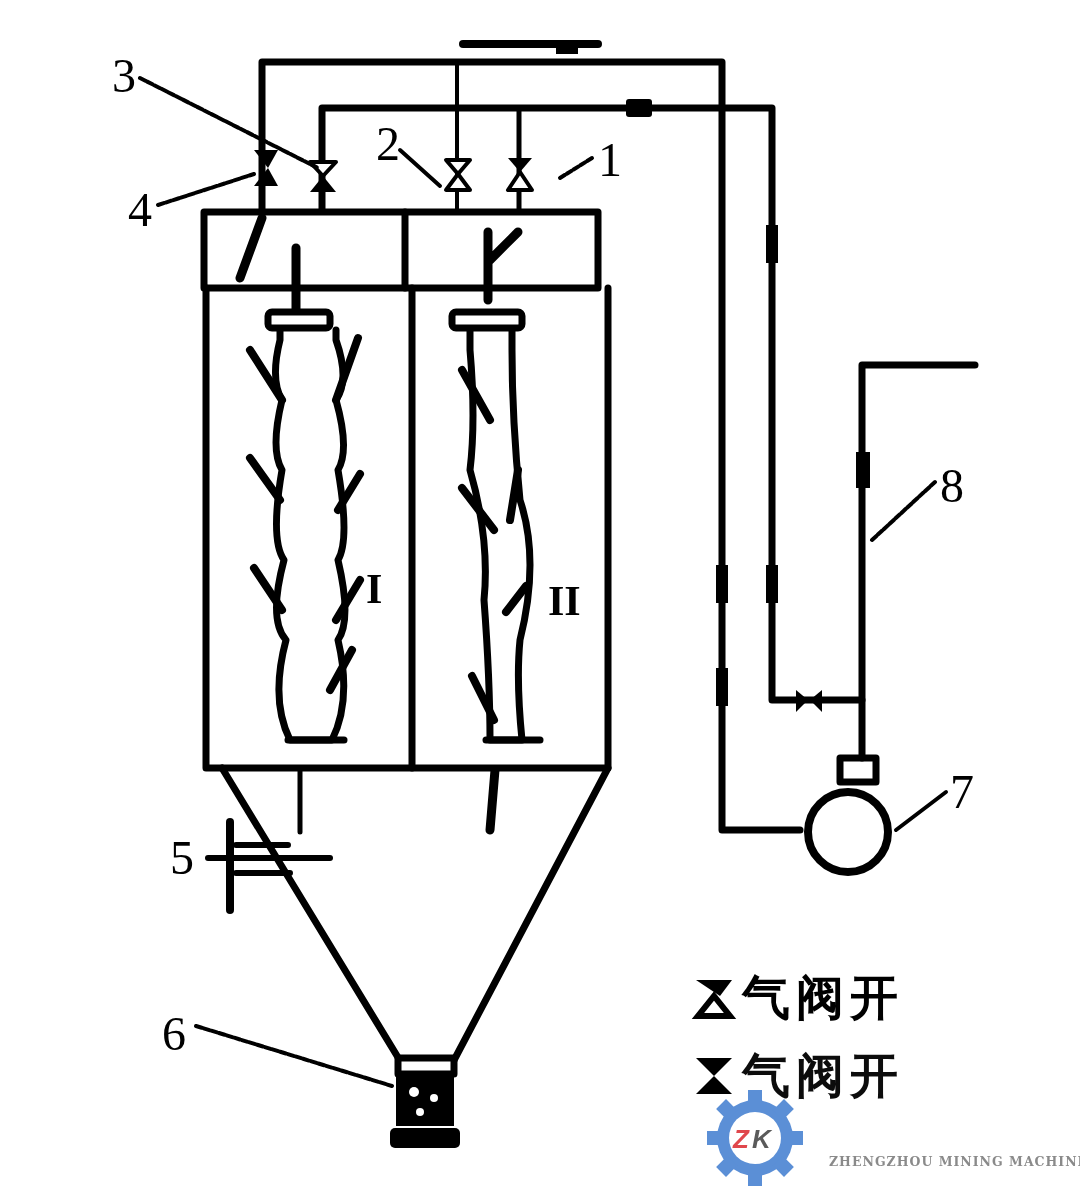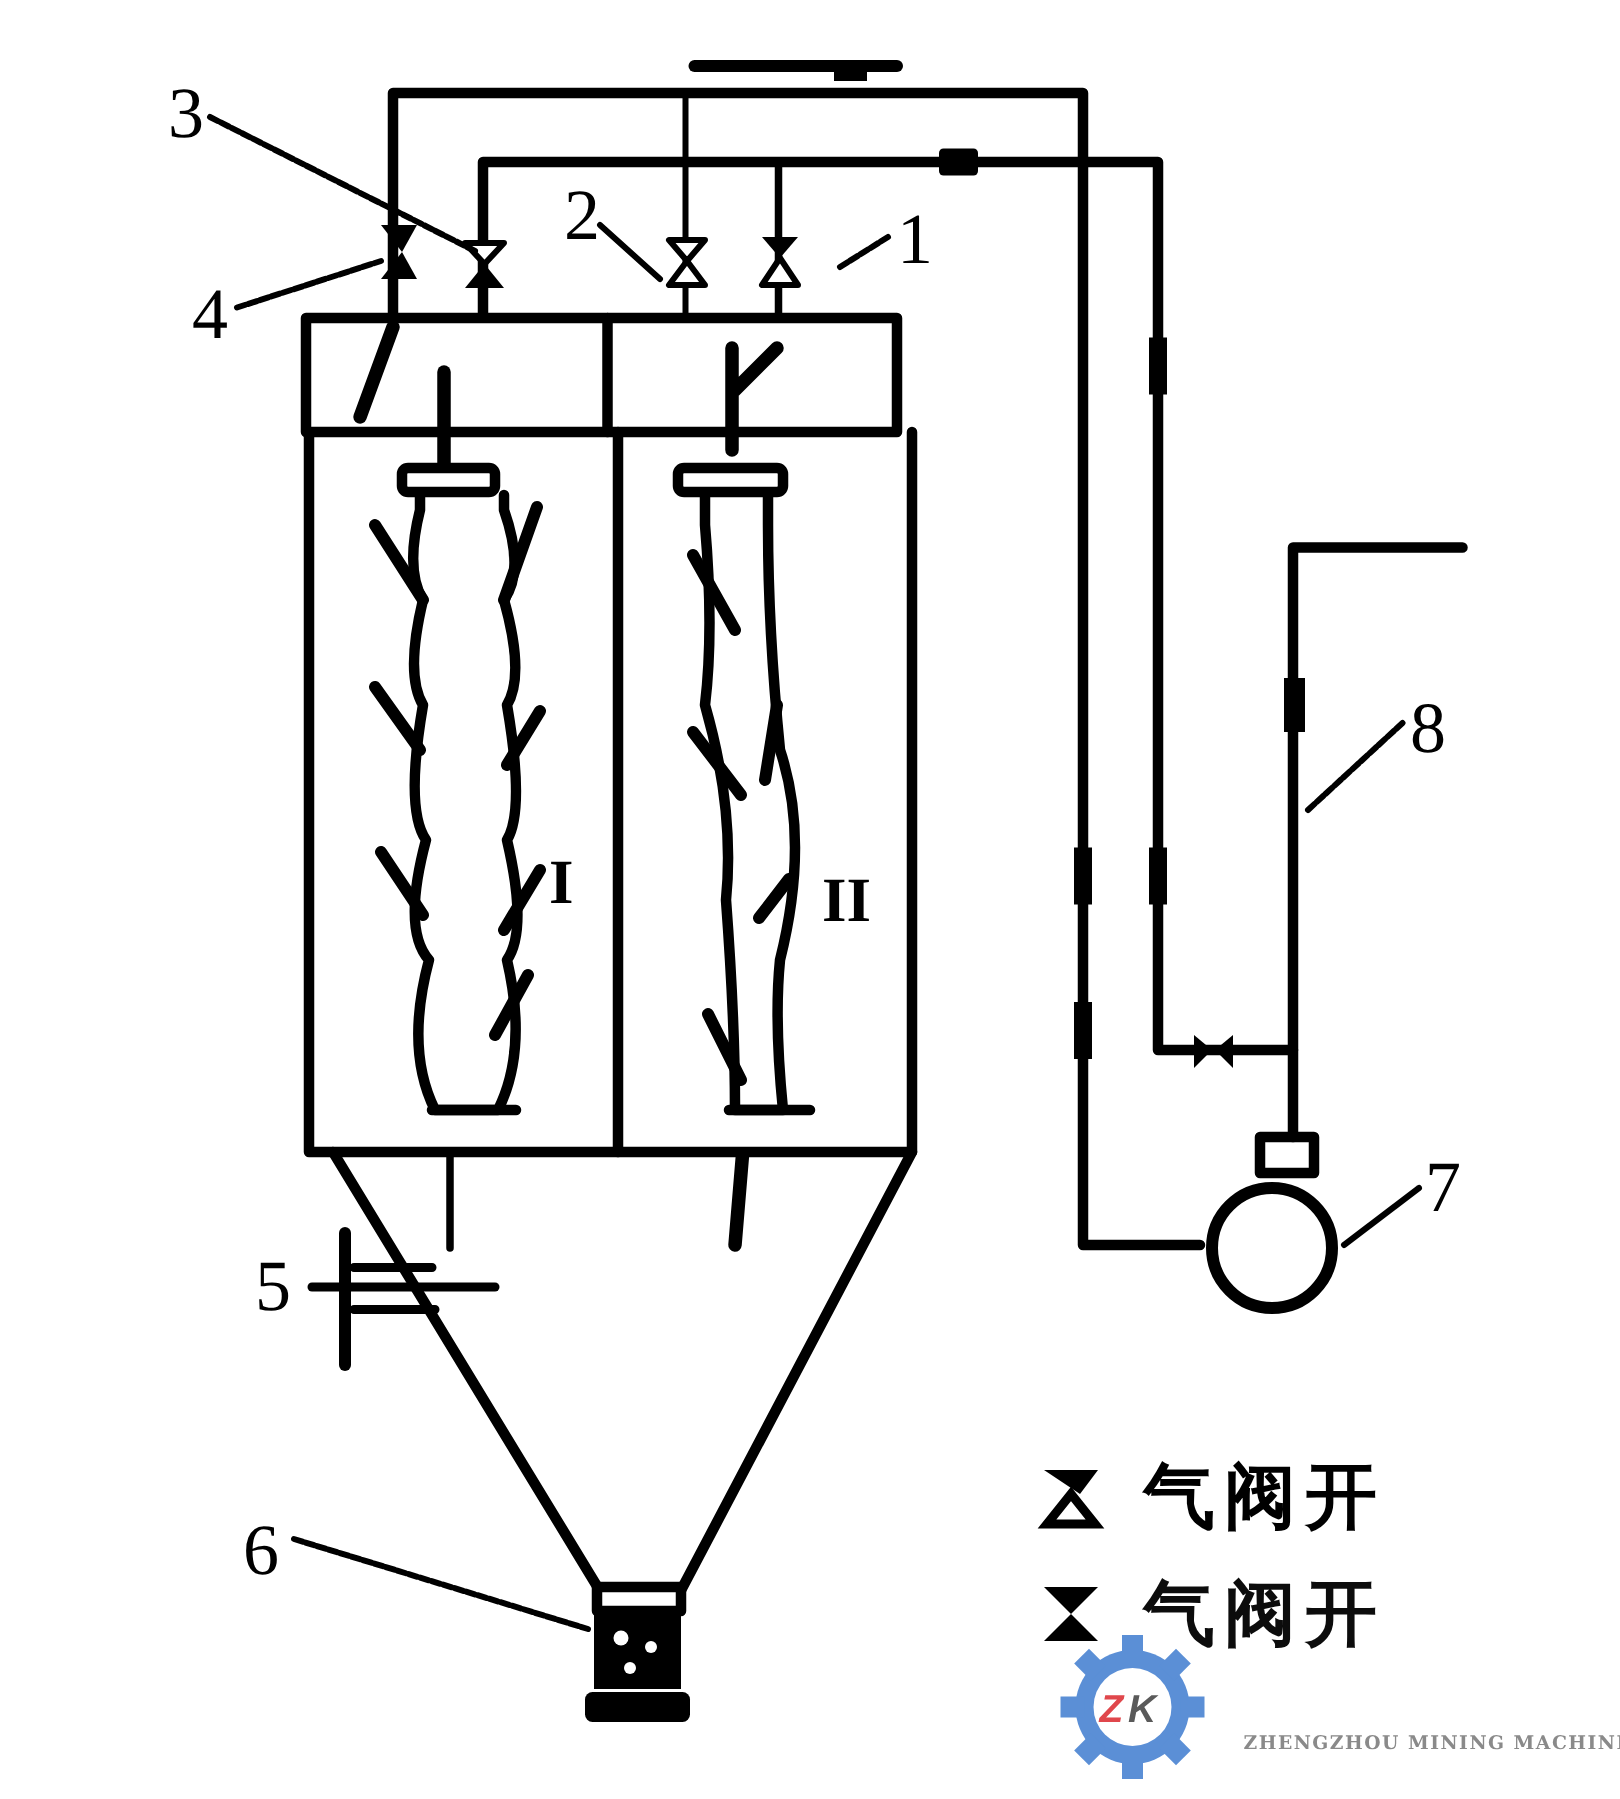--- a/index.html
+++ b/index.html
@@ -1,20 +1,20 @@
 <!DOCTYPE html>
 <html><head>
 <meta charset="utf-8">
 <style>
   html, body { margin: 0; padding: 0; background: #ffffff; }
   body { width: 1080px; height: 1199px; position: relative; overflow: hidden; font-family: "DejaVu Serif", serif; }
   #diagram { position: absolute; left: 0; top: 0; width: 1080px; height: 1199px; }
   .lbl { position: absolute; font-family: "Liberation Serif", "DejaVu Serif", serif; font-size: 48px; color: #000; line-height: 1; }
   .roman { position: absolute; font-family: "Liberation Serif", "DejaVu Serif", serif; font-size: 42px; font-weight: bold; color: #000; line-height: 1; }
-  .legend-row { position: absolute; left: 690px; display: flex; align-items: center; gap: 24px; }
+  .legend-row { position: absolute; left: 690px; display: flex; align-items: center; gap: 4px; }
   .legend-row .txt { font-family: "DejaVu Sans", sans-serif; font-weight: bold; font-size: 48px; color: #000; letter-spacing: 6px; }
   .legend-row.faded .txt { opacity: 0.95; }
   .logo { position: absolute; left: 705px; top: 1088px; width: 370px; height: 100px; }
   .logo-cn { position: absolute; left: 125px; top: 0px; font-family: "DejaVu Sans", sans-serif; font-size: 50px; color: #7a7a7a; letter-spacing: 6px; white-space: nowrap; }
   .logo-en { position: absolute; left: 124px; top: 66px; font-family: "DejaVu Serif", serif; font-weight: bold; font-size: 12.5px; color: #8a8a8a; letter-spacing: 1px; white-space: nowrap; }
 </style>
 </head>
 <body>
 
 <svg id="diagram" viewBox="0 0 1080 1199" xmlns="http://www.w3.org/2000/svg">

